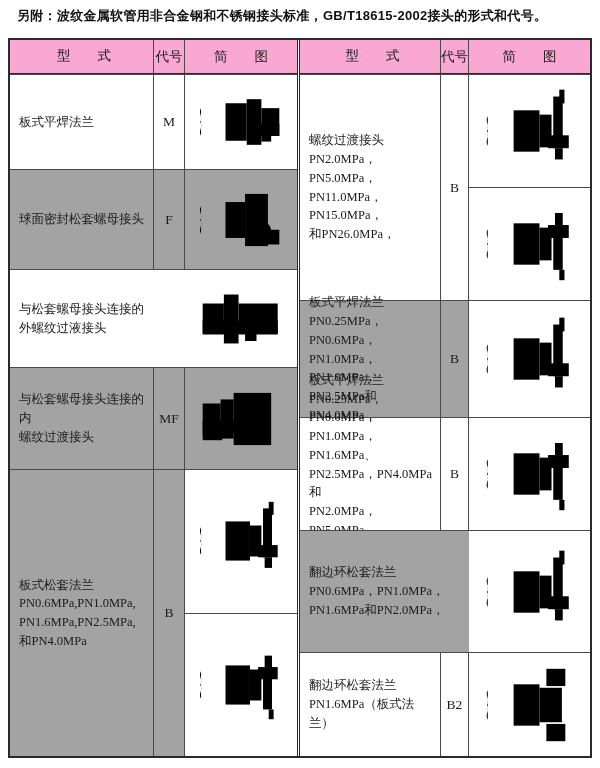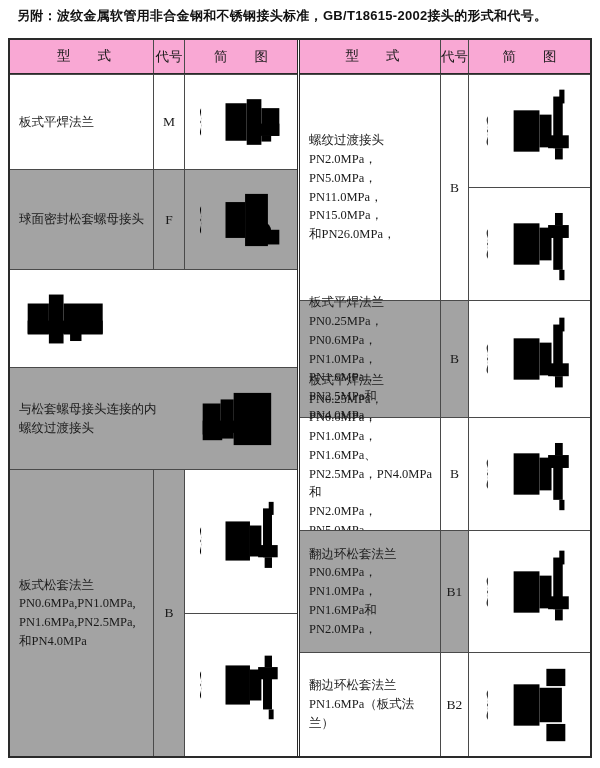--- a/index.html
+++ b/index.html
@@ -165,32 +165,35 @@
       <div class="cell c-diag">
         <div class="sub">
             <svg class="d" viewBox="0 0 130 100" width="106" height="86">
               <use href="#sym-f"></use>
             </svg>
           </div>
       </div>
     </div>
 
     <div class="row" style="height:98px">
+      <div class="cell c-type">与松套螺母接头连接的
+外螺纹过液接头</div>
       <div class="cell c-diag">
         <div class="sub">
             <svg class="d" viewBox="0 0 130 100" width="106" height="86">
               <use href="#sym-mm"></use>
             </svg>
           </div>
       </div>
     </div>
 
     <div class="row yellow" style="height:102px">
       <div class="cell c-type">与松套螺母接头连接的内
 螺纹过渡接头</div>
+      <div class="cell c-code">MF</div>
       <div class="cell c-diag">
         <div class="sub">
             <svg class="d" viewBox="0 0 130 100" width="106" height="88">
               <use href="#sym-mf"></use>
             </svg>
           </div>
       </div>
     </div>
 
 
@@ -273,21 +276,20 @@
               <use href="#sym-flg-b"></use>
             </svg>
           </div>
       </div>
     </div>
 
     <div class="row yellow" style="height:122px">
       <div class="cell c-type">翻边环松套法兰
 PN0.6MPa，PN1.0MPa，
 PN1.6MPa和PN2.0MPa，</div>
-      <div class="cell c-code">B1</div>
       <div class="cell c-diag" style="background:#fff">
         <div class="sub">
             <svg class="d" viewBox="0 0 130 100" width="112" height="104">
               <use href="#sym-flg-a"></use>
             </svg>
           </div>
       </div>
     </div>
 
     <div class="row" style="flex:1">

